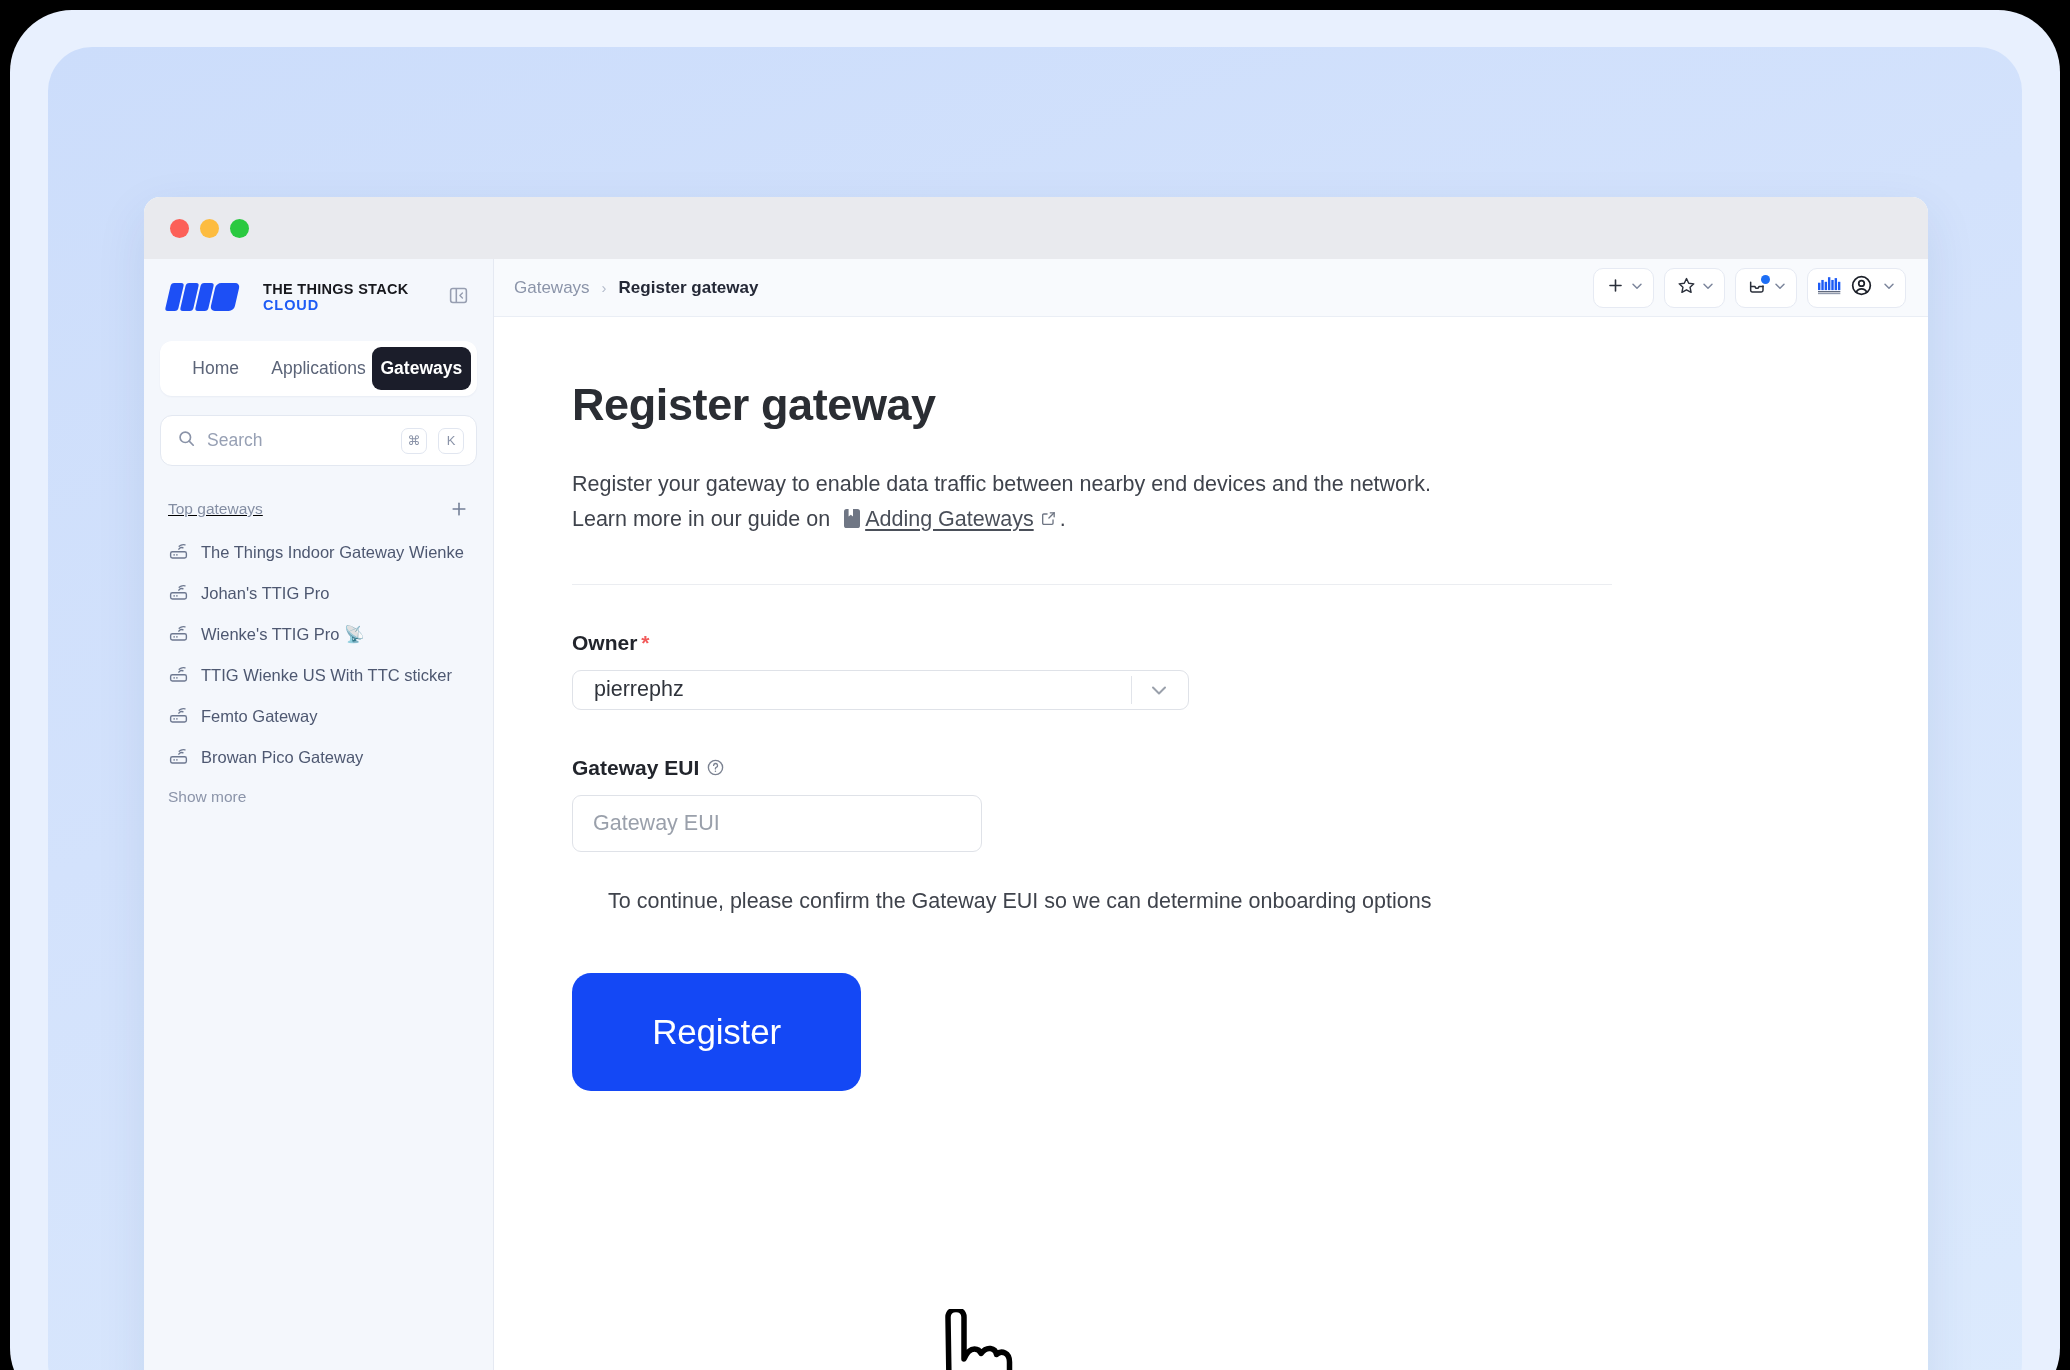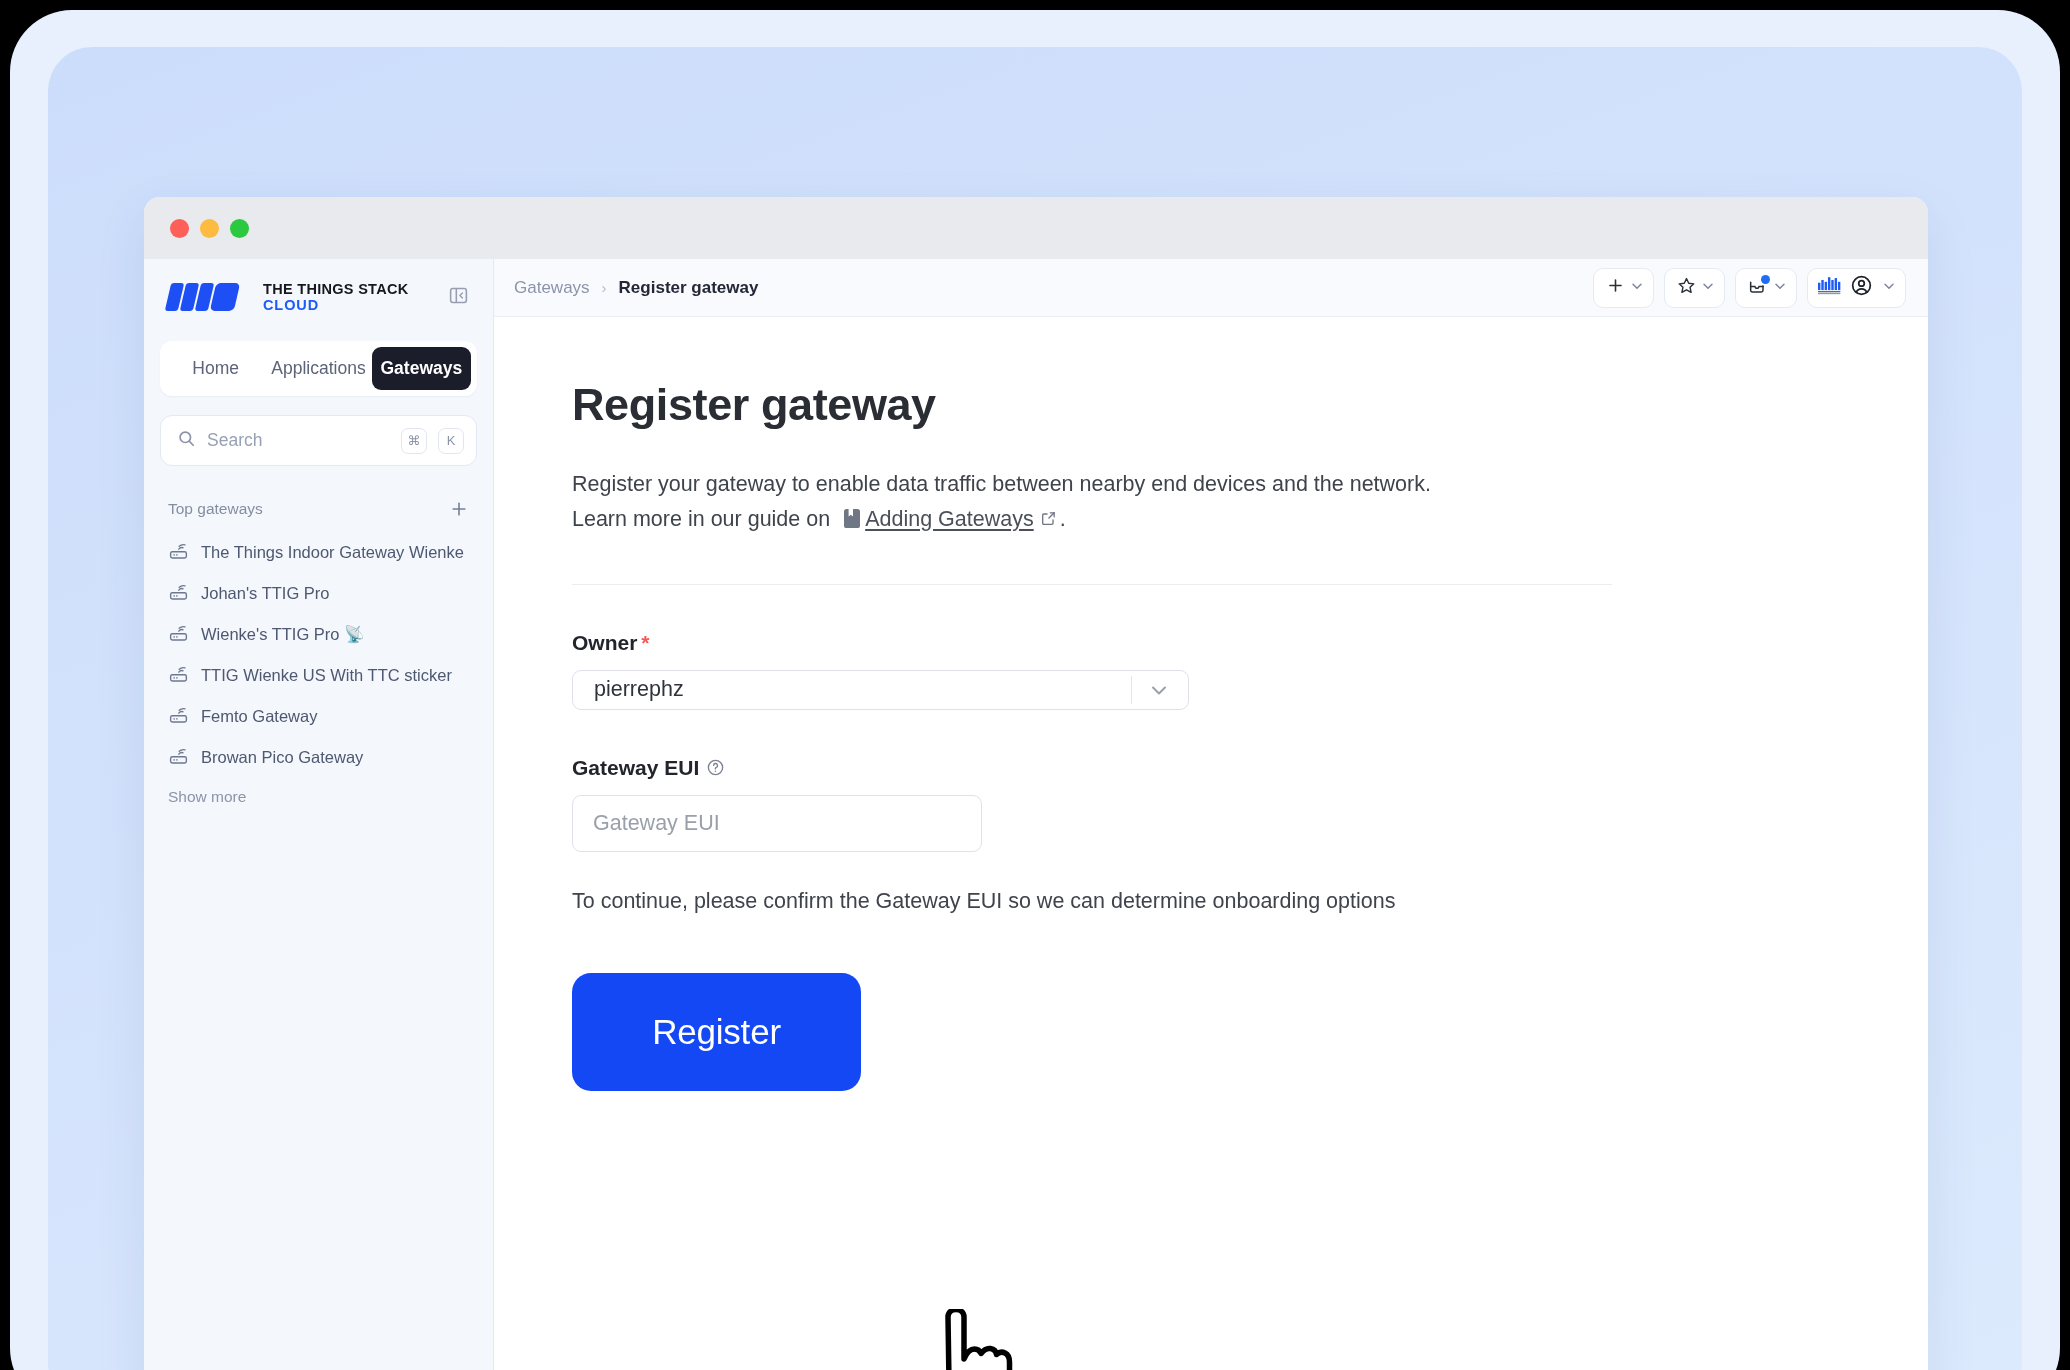--- a/index.html
+++ b/index.html
@@ -124,20 +124,21 @@
     display: flex; align-items: center; justify-content: center;
     font-size: 13px; color: #8a93a8;
     padding: 0 5px;
   }
 
   .section-head {
     margin-top: 30px;
     padding: 0 8px;
     display: flex; align-items: center;
     height: 26px;
+    text-decoration: underline;
   }
   .section-head .t { font-size: 15.5px; color: #848ea3; }
   .section-head .plus {
     margin-left: auto; font-size: 25px; color: #6e7par; color:#6e7a92; line-height: 18px;
   }
 
   .gw-list { margin-top: 10px; }
   .gw {
     display: flex; align-items: center; gap: 12px;
     padding: 8px;
@@ -225,21 +226,21 @@
   .btn-ghost {
     height: 57px;
     border: 1px solid #dfe2e8;
     border-radius: 9px;
     display: flex; align-items: center; justify-content: center;
     padding: 0 26px;
     font-size: 21.5px; color: #2f333b;
     background: #fff;
     white-space: nowrap;
   }
-  .hint { margin-top: 37px; font-size: 21.5px; color: #3f434c; }
+  .hint { margin-top: 37px; font-size: 21.5px; color: #3f434c; margin-left: 36px; }
 
   .btn-primary {
     margin-top: 59px;
     width: 289px; height: 118px;
     background: #1448f5;
     border: none;
     border-radius: 19px;
     color: #ffffff;
     font-size: 35px;
     font-family: "Liberation Sans", sans-serif;

